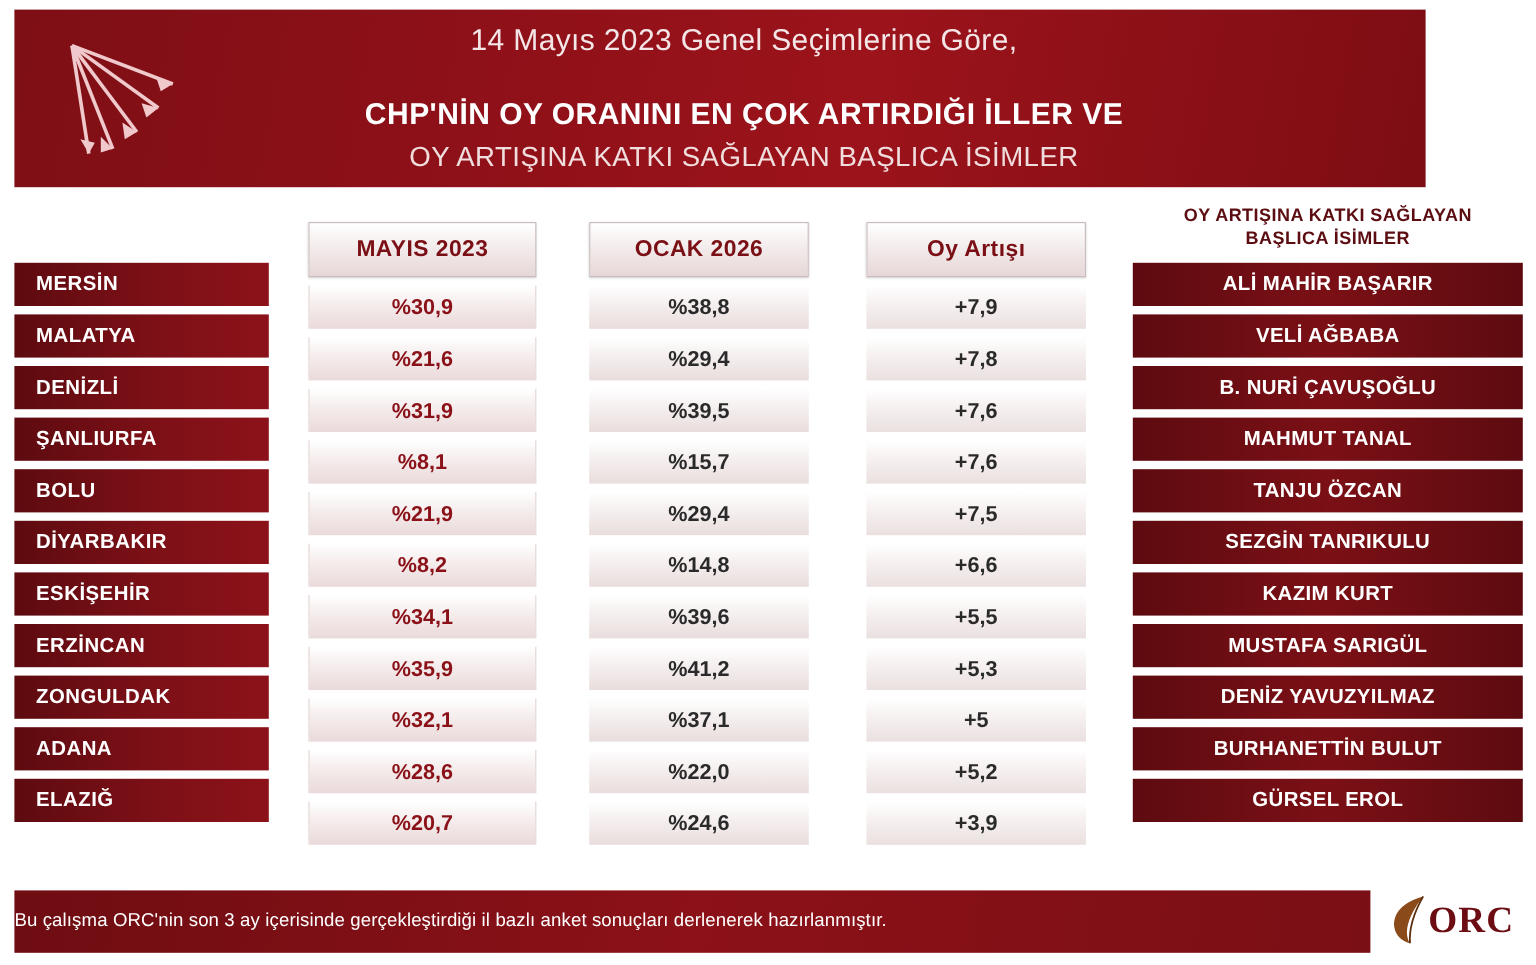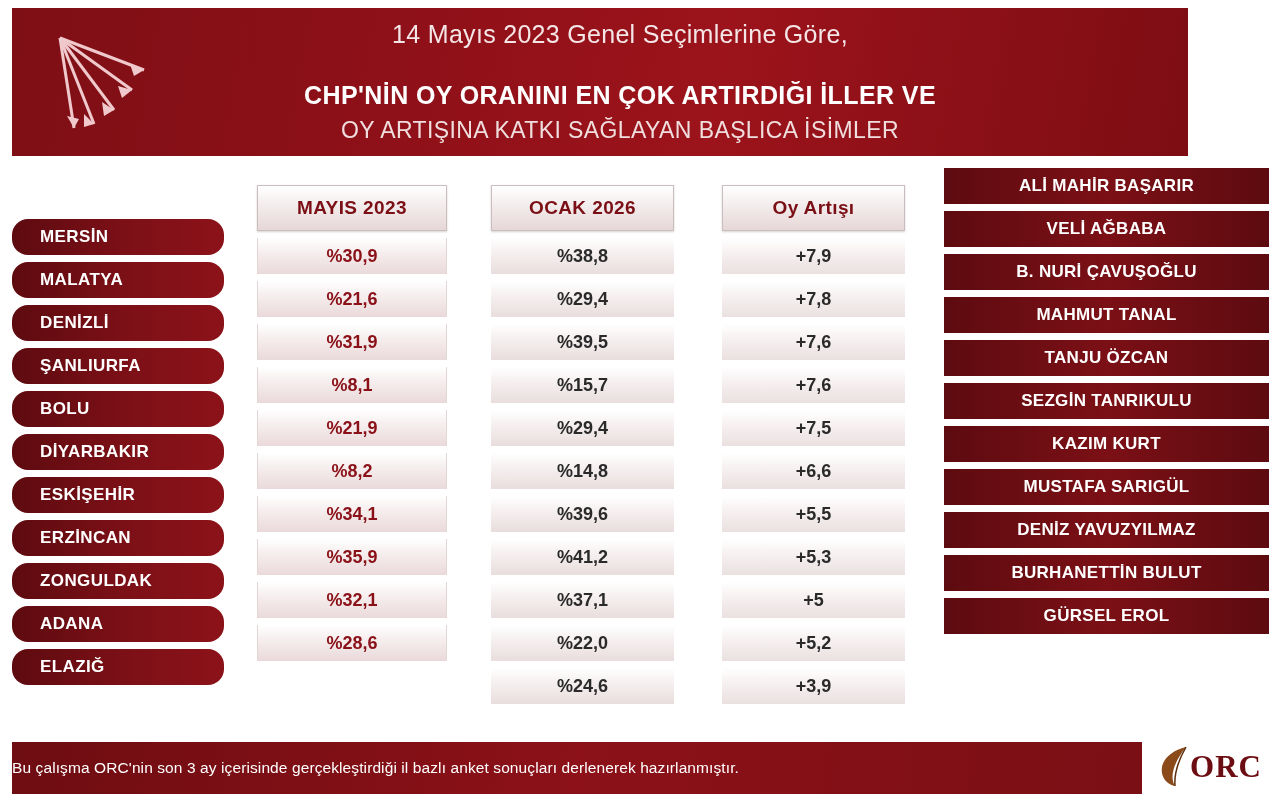--- a/index.html
+++ b/index.html
@@ -117,24 +117,23 @@
     display: flex;
     align-items: center;
     font-size: 18px;
     font-weight: bold;
     margin-bottom: 7px;
     box-sizing: border-box;
   }
   .cell-city {
     background: linear-gradient(90deg, #5d0b10 0%, #7d1017 55%, #8c1219 100%);
     color: #ffffff;
-    padding-left: 28px;
+    padding-left: 18px;
     letter-spacing: 0.4px;
     font-size: 17px;
-    border-radius: 16px;
   }
   .cell-val {
     justify-content: center;
     background: linear-gradient(180deg, #ffffff 0%, #f6eeee 40%, #ead9da 100%);
     color: #8a1118;
     border-left: 1px solid #e4d6d6;
     border-right: 1px solid #e4d6d6;
     font-size: 18px;
   }
   .cell-val2 {
@@ -243,20 +242,21 @@
       <div class="cell cell-val">%30,9</div>
       <div class="cell cell-val">%21,6</div>
       <div class="cell cell-val">%31,9</div>
       <div class="cell cell-val">%8,1</div>
       <div class="cell cell-val">%21,9</div>
       <div class="cell cell-val">%8,2</div>
       <div class="cell cell-val">%34,1</div>
       <div class="cell cell-val">%35,9</div>
       <div class="cell cell-val">%32,1</div>
       <div class="cell cell-val">%28,6</div>
+      <div class="cell cell-val">%20,7</div>
     </div>
 
     <div class="col-spacer-b"></div>
 
     <div class="col-jan">
       <div class="col-head head-dark">OCAK 2026</div>
       <div class="cell cell-val2">%38,8</div>
       <div class="cell cell-val2">%29,4</div>
       <div class="cell cell-val2">%39,5</div>
       <div class="cell cell-val2">%15,7</div>
@@ -282,20 +282,24 @@
       <div class="cell cell-diff">+5,5</div>
       <div class="cell cell-diff">+5,3</div>
       <div class="cell cell-diff">+5</div>
       <div class="cell cell-diff">+5,2</div>
       <div class="cell cell-diff">+3,9</div>
     </div>
 
     <div class="col-spacer-d"></div>
 
     <div class="col-names">
+      <div class="col-head head-names">
+        <span>OY ARTIŞINA KATKI SAĞLAYAN</span>
+        <span>BAŞLICA İSİMLER</span>
+      </div>
       <div class="cell cell-name">ALİ MAHİR BAŞARIR</div>
       <div class="cell cell-name">VELİ AĞBABA</div>
       <div class="cell cell-name">B. NURİ ÇAVUŞOĞLU</div>
       <div class="cell cell-name">MAHMUT TANAL</div>
       <div class="cell cell-name">TANJU ÖZCAN</div>
       <div class="cell cell-name">SEZGİN TANRIKULU</div>
       <div class="cell cell-name">KAZIM KURT</div>
       <div class="cell cell-name">MUSTAFA SARIGÜL</div>
       <div class="cell cell-name">DENİZ YAVUZYILMAZ</div>
       <div class="cell cell-name">BURHANETTİN BULUT</div>

